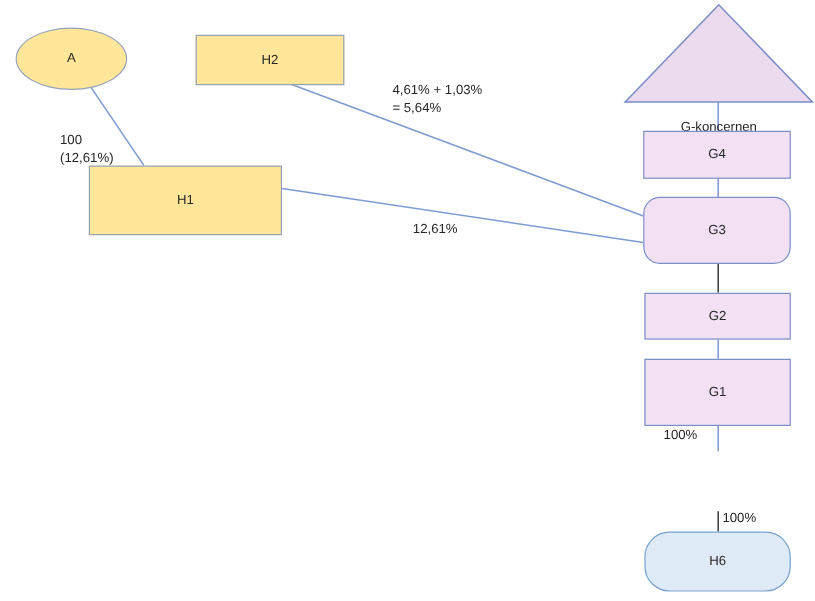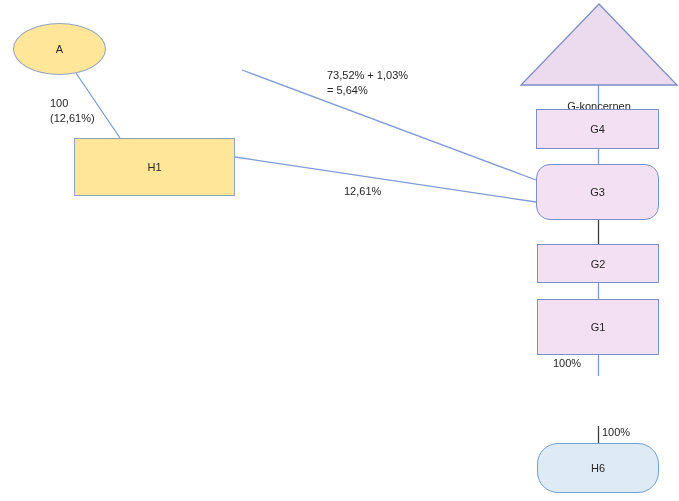--- a/index.html
+++ b/index.html
@@ -74,41 +74,42 @@
     <line x1="598.5" y1="355" x2="598.5" y2="376" stroke="#7E9BD3" stroke-width="1.3"></line>
     <line x1="598.5" y1="426" x2="598.5" y2="443" stroke="#404040" stroke-width="1.3"></line>
 
     <polygon points="599,4 521,85 677,85" fill="#ECDAEE" stroke="#7B8FC7" stroke-width="1.3"></polygon>
   </svg>
 
   <div class="tri-label">G-koncernen</div>
 
   <div class="node yellow ellipse" style="left:13px; top:23px; width:93px; height:52px;">A</div>
 
+  <div class="node yellow" style="left:163px; top:29px; width:124px; height:42px;">H2</div>
 
   <div class="node yellow" style="left:74px; top:138px; width:161px; height:58px;">H1</div>
 
   <div class="node pink" style="left:536px; top:109px; width:123px; height:40px;">G4</div>
 
   <div class="node pink" style="left:536px; top:164px; width:123px; height:56px;border-radius:14px;">G3</div>
 
   <div class="node pink" style="left:537px; top:244px; width:122px; height:39px;">G2</div>
 
   <div class="node pink" style="left:537px; top:299px; width:122px; height:56px;">G1</div>
 
 
   <div class="node blue" style="left:537px; top:443px; width:122px; height:50px;border-radius:21px;">H6</div>
 
-  <div class="edge-label" style="left:50px; top:96px;">
+  <div class="edge-label" style="left:50px; top:110px;">
     <div>100</div>
     <div>(12,61%)</div>
   </div>
 
   <div class="edge-label" style="left:327px; top:68px;">
-    <div>73,52% + 1,03%</div>
+    <div>4,61% + 1,03%</div>
     <div>= 5,64%</div>
   </div>
 
   <div class="edge-label" style="left:344px; top:184px;">12,61%</div>
 
   <div class="edge-label" style="left:553px; top:356px;">100%</div>
 
   <div class="edge-label" style="left:602px; top:425px;">100%</div>
 
 </div>

